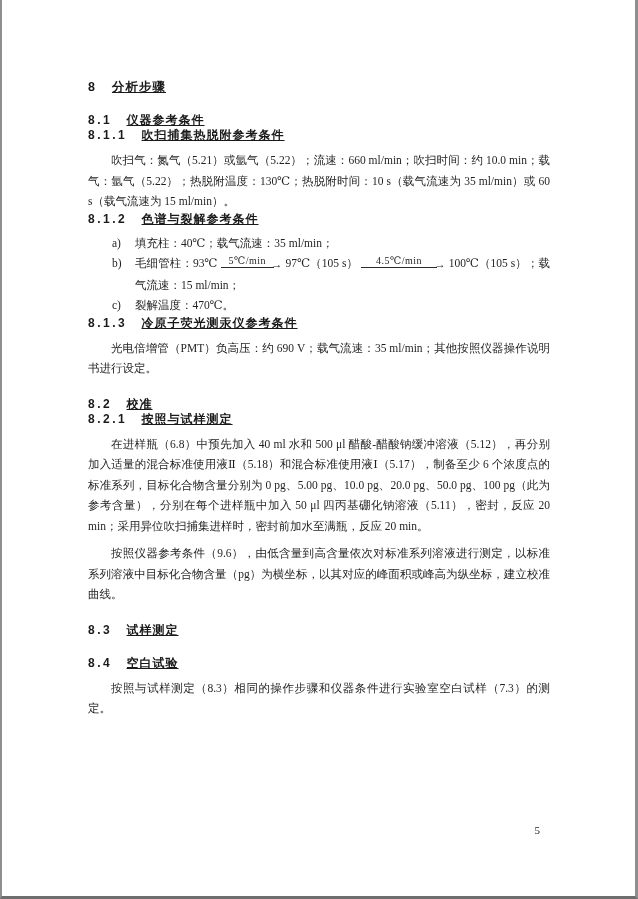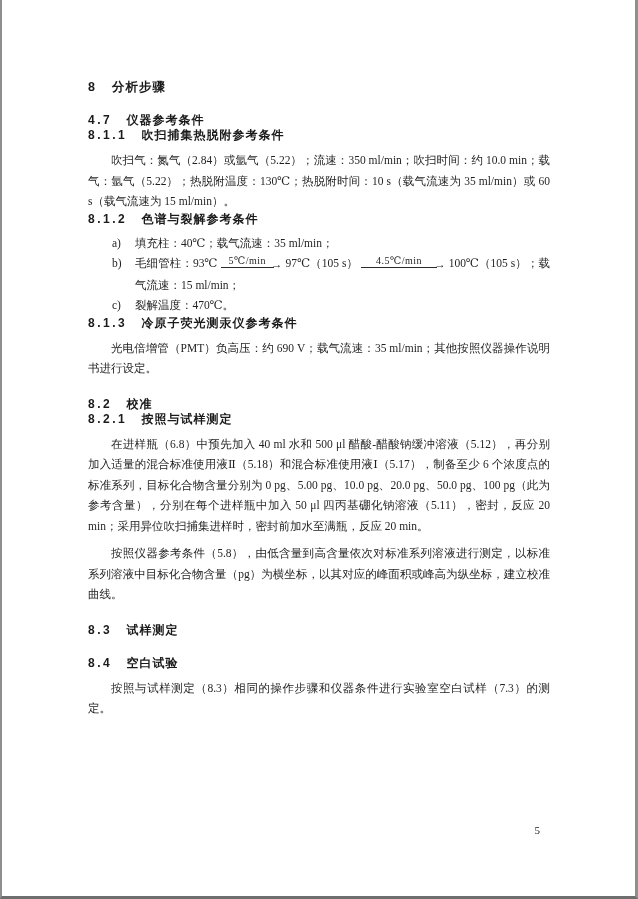--- a/index.html
+++ b/index.html
@@ -24,21 +24,21 @@
   }
   .h {
     font-family: "Liberation Sans", "DejaVu Sans", sans-serif;
     font-weight: bold;
     color: #1a1a1a;
     font-size: 12px;
     line-height: 15px;
     margin: 0;
   }
   .h .h-num { letter-spacing: 2.5px; }
-  .h .h-title { margin-left: 11px; letter-spacing: 1px; }
+  .h .h-title { margin-left: 11px; letter-spacing: 1px; text-decoration: underline; }
   .lvl1 { font-size: 12.5px; }
   .mt-h2 { margin-top: 18px; }
   .mt-h3 { margin-top: 0; }
   .para {
     margin: 7px 0 0 0;
     text-align: justify;
     text-indent: 23px;
   }
   .list { margin-top: 6px; }
   .li {
@@ -79,29 +79,29 @@
 <body>
 
 <div class="page">
 
   <h2 class="h lvl1">
     <span class="h-num">8</span>
     <span class="h-title">分析步骤</span>
   </h2>
 
   <h3 class="h mt-h2">
-    <span class="h-num">4.7</span>
+    <span class="h-num">8.1</span>
     <span class="h-title">仪器参考条件</span>
   </h3>
 
   <h4 class="h mt-h3">
     <span class="h-num">8.1.1</span>
     <span class="h-title">吹扫捕集热脱附参考条件</span>
   </h4>
-  <p class="para">吹扫气：氮气（2.84）或氩气（5.22）；流速：350 ml/min；吹扫时间：约 10.0 min；载气：氩气（5.22）；热脱附温度：130℃；热脱附时间：10 s（载气流速为 35 ml/min）或 60 s（载气流速为 15 ml/min）。</p>
+  <p class="para">吹扫气：氮气（5.21）或氩气（5.22）；流速：660 ml/min；吹扫时间：约 10.0 min；载气：氩气（5.22）；热脱附温度：130℃；热脱附时间：10 s（载气流速为 35 ml/min）或 60 s（载气流速为 15 ml/min）。</p>
 
   <h4 class="h mt-h3">
     <span class="h-num">8.1.2</span>
     <span class="h-title">色谱与裂解参考条件</span>
   </h4>
   <div class="list">
     <div class="li">
       <span class="li-marker">a)</span><span>填充柱：40℃；载气流速：35 ml/min；</span>
     </div>
     <div class="li">
@@ -122,21 +122,21 @@
     <span class="h-num">8.2</span>
     <span class="h-title">校准</span>
   </h3>
 
   <h4 class="h mt-h3">
     <span class="h-num">8.2.1</span>
     <span class="h-title">按照与试样测定</span>
   </h4>
   <p class="para">在进样瓶（6.8）中预先加入 40 ml 水和 500 μl 醋酸-醋酸钠缓冲溶液（5.12），再分别加入适量的混合标准使用液Ⅱ（5.18）和混合标准使用液Ⅰ（5.17），制备至少 6 个浓度点的标准系列，目标化合物含量分别为 0 pg、5.00 pg、10.0 pg、20.0 pg、50.0 pg、100 pg（此为参考含量），分别在每个进样瓶中加入 50 μl 四丙基硼化钠溶液（5.11），密封，反应 20 min；采用异位吹扫捕集进样时，密封前加水至满瓶，反应 20 min。</p>
 
-  <p class="para">按照仪器参考条件（5.8），由低含量到高含量依次对标准系列溶液进行测定，以标准系列溶液中目标化合物含量（pg）为横坐标，以其对应的峰面积或峰高为纵坐标，建立校准曲线。</p>
+  <p class="para">按照仪器参考条件（9.6），由低含量到高含量依次对标准系列溶液进行测定，以标准系列溶液中目标化合物含量（pg）为横坐标，以其对应的峰面积或峰高为纵坐标，建立校准曲线。</p>
 
   <h3 class="h mt-h2">
     <span class="h-num">8.3</span>
     <span class="h-title">试样测定</span>
   </h3>
 
   <h3 class="h mt-h2">
     <span class="h-num">8.4</span>
     <span class="h-title">空白试验</span>
   </h3>

